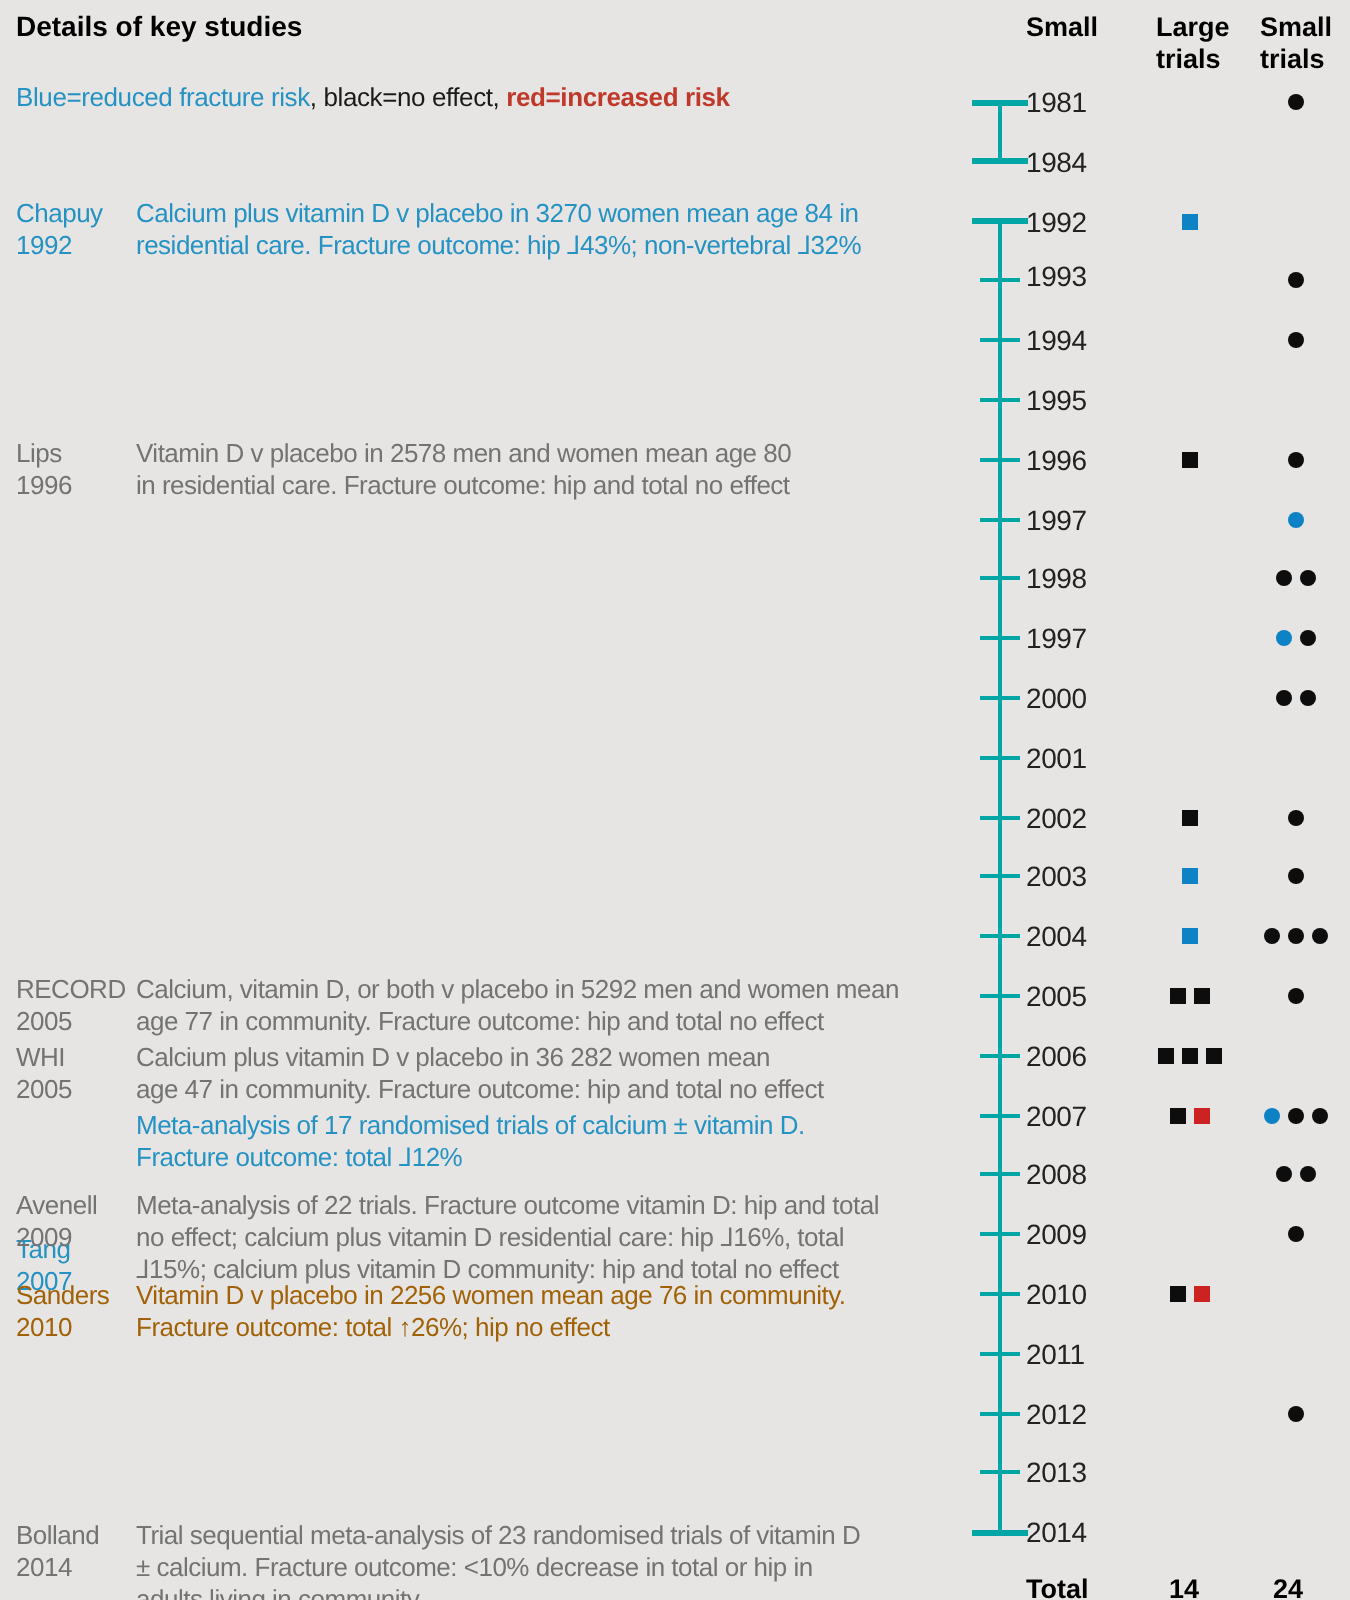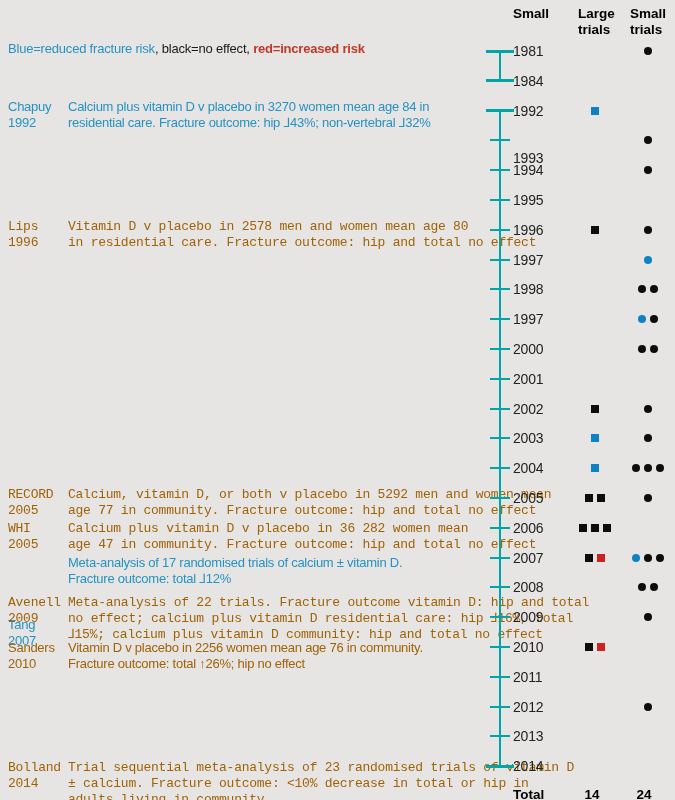--- a/index.html
+++ b/index.html
@@ -31,21 +31,21 @@
   #small-head { left:630px; }
 
   .study-name, .study-desc {
     position:absolute;
     font-size:13px; line-height:16px;
     letter-spacing:-0.25px;
     white-space:pre;
   }
   .study-name { left:8px; }
   .study-desc { left:68px; }
-  .c-black { color:#a16207;font-family:Liberation Mono, monospace; }
+  .c-black { color:#737373; }
   .c-blue  { color:#2592c4; }
   .c-red   { color:#a16207; }
 
   .tl-line {
     position:absolute; width:2px; background:#00a5a6;
   }
   .tl-tick {
     position:absolute; background:#00a5a6;
   }
   .year-label {
@@ -69,20 +69,21 @@
   }
   .total-label { left:513px; }
   .total-num { transform:translateX(-50%); }
   #total-large { left:592px; }
   #total-small { left:644px; }
 </style>
 </head>
 <body>
 
 <div class="canvas">
+  <div class="fig-title">Details of key studies</div>
 
   <div class="legend"><span class="lg-blue">Blue=reduced fracture risk</span><span>, black=no effect, </span><span class="lg-red">red=increased risk</span></div>
 
   <div class="col-head" id="year-head">Small</div>
   <div class="col-head" id="large-head">Large
 trials</div>
   <div class="col-head" id="small-head">Small
 trials</div>
 
   <div id="studies">
@@ -130,21 +131,21 @@
         <span class="mk mk-circle mk-black"></span>
       </div>
       <div class="tl-tick" style="width: 28px; height: 3px; left: 486px; top: 79.3px;"></div>
       <div class="year-label" style="top: 72.8px;">1984</div>
       <div class="tl-tick" style="width: 28px; height: 3px; left: 486px; top: 109.1px;"></div>
       <div class="year-label" style="top: 102.6px;">1992</div>
       <div class="marks" style="left: 595px; top: 106.6px;">
         <span class="mk mk-square mk-blue"></span>
       </div>
       <div class="tl-tick" style="width: 20px; height: 2px; left: 490px; top: 139.4px;"></div>
-      <div class="year-label" style="top: 150px;">1993</div>
+      <div class="year-label" style="top: 130px;">1993</div>
       <div class="marks" style="left: 648px; top: 136.4px;">
         <span class="mk mk-circle mk-black"></span>
       </div>
       <div class="tl-tick" style="width: 20px; height: 2px; left: 490px; top: 169.2px;"></div>
       <div class="year-label" style="top: 162.2px;">1994</div>
       <div class="marks" style="left: 648px; top: 166.2px;">
         <span class="mk mk-circle mk-black"></span>
       </div>
       <div class="tl-tick" style="width: 20px; height: 2px; left: 490px; top: 199px;"></div>
       <div class="year-label" style="top: 192px;">1995</div>

